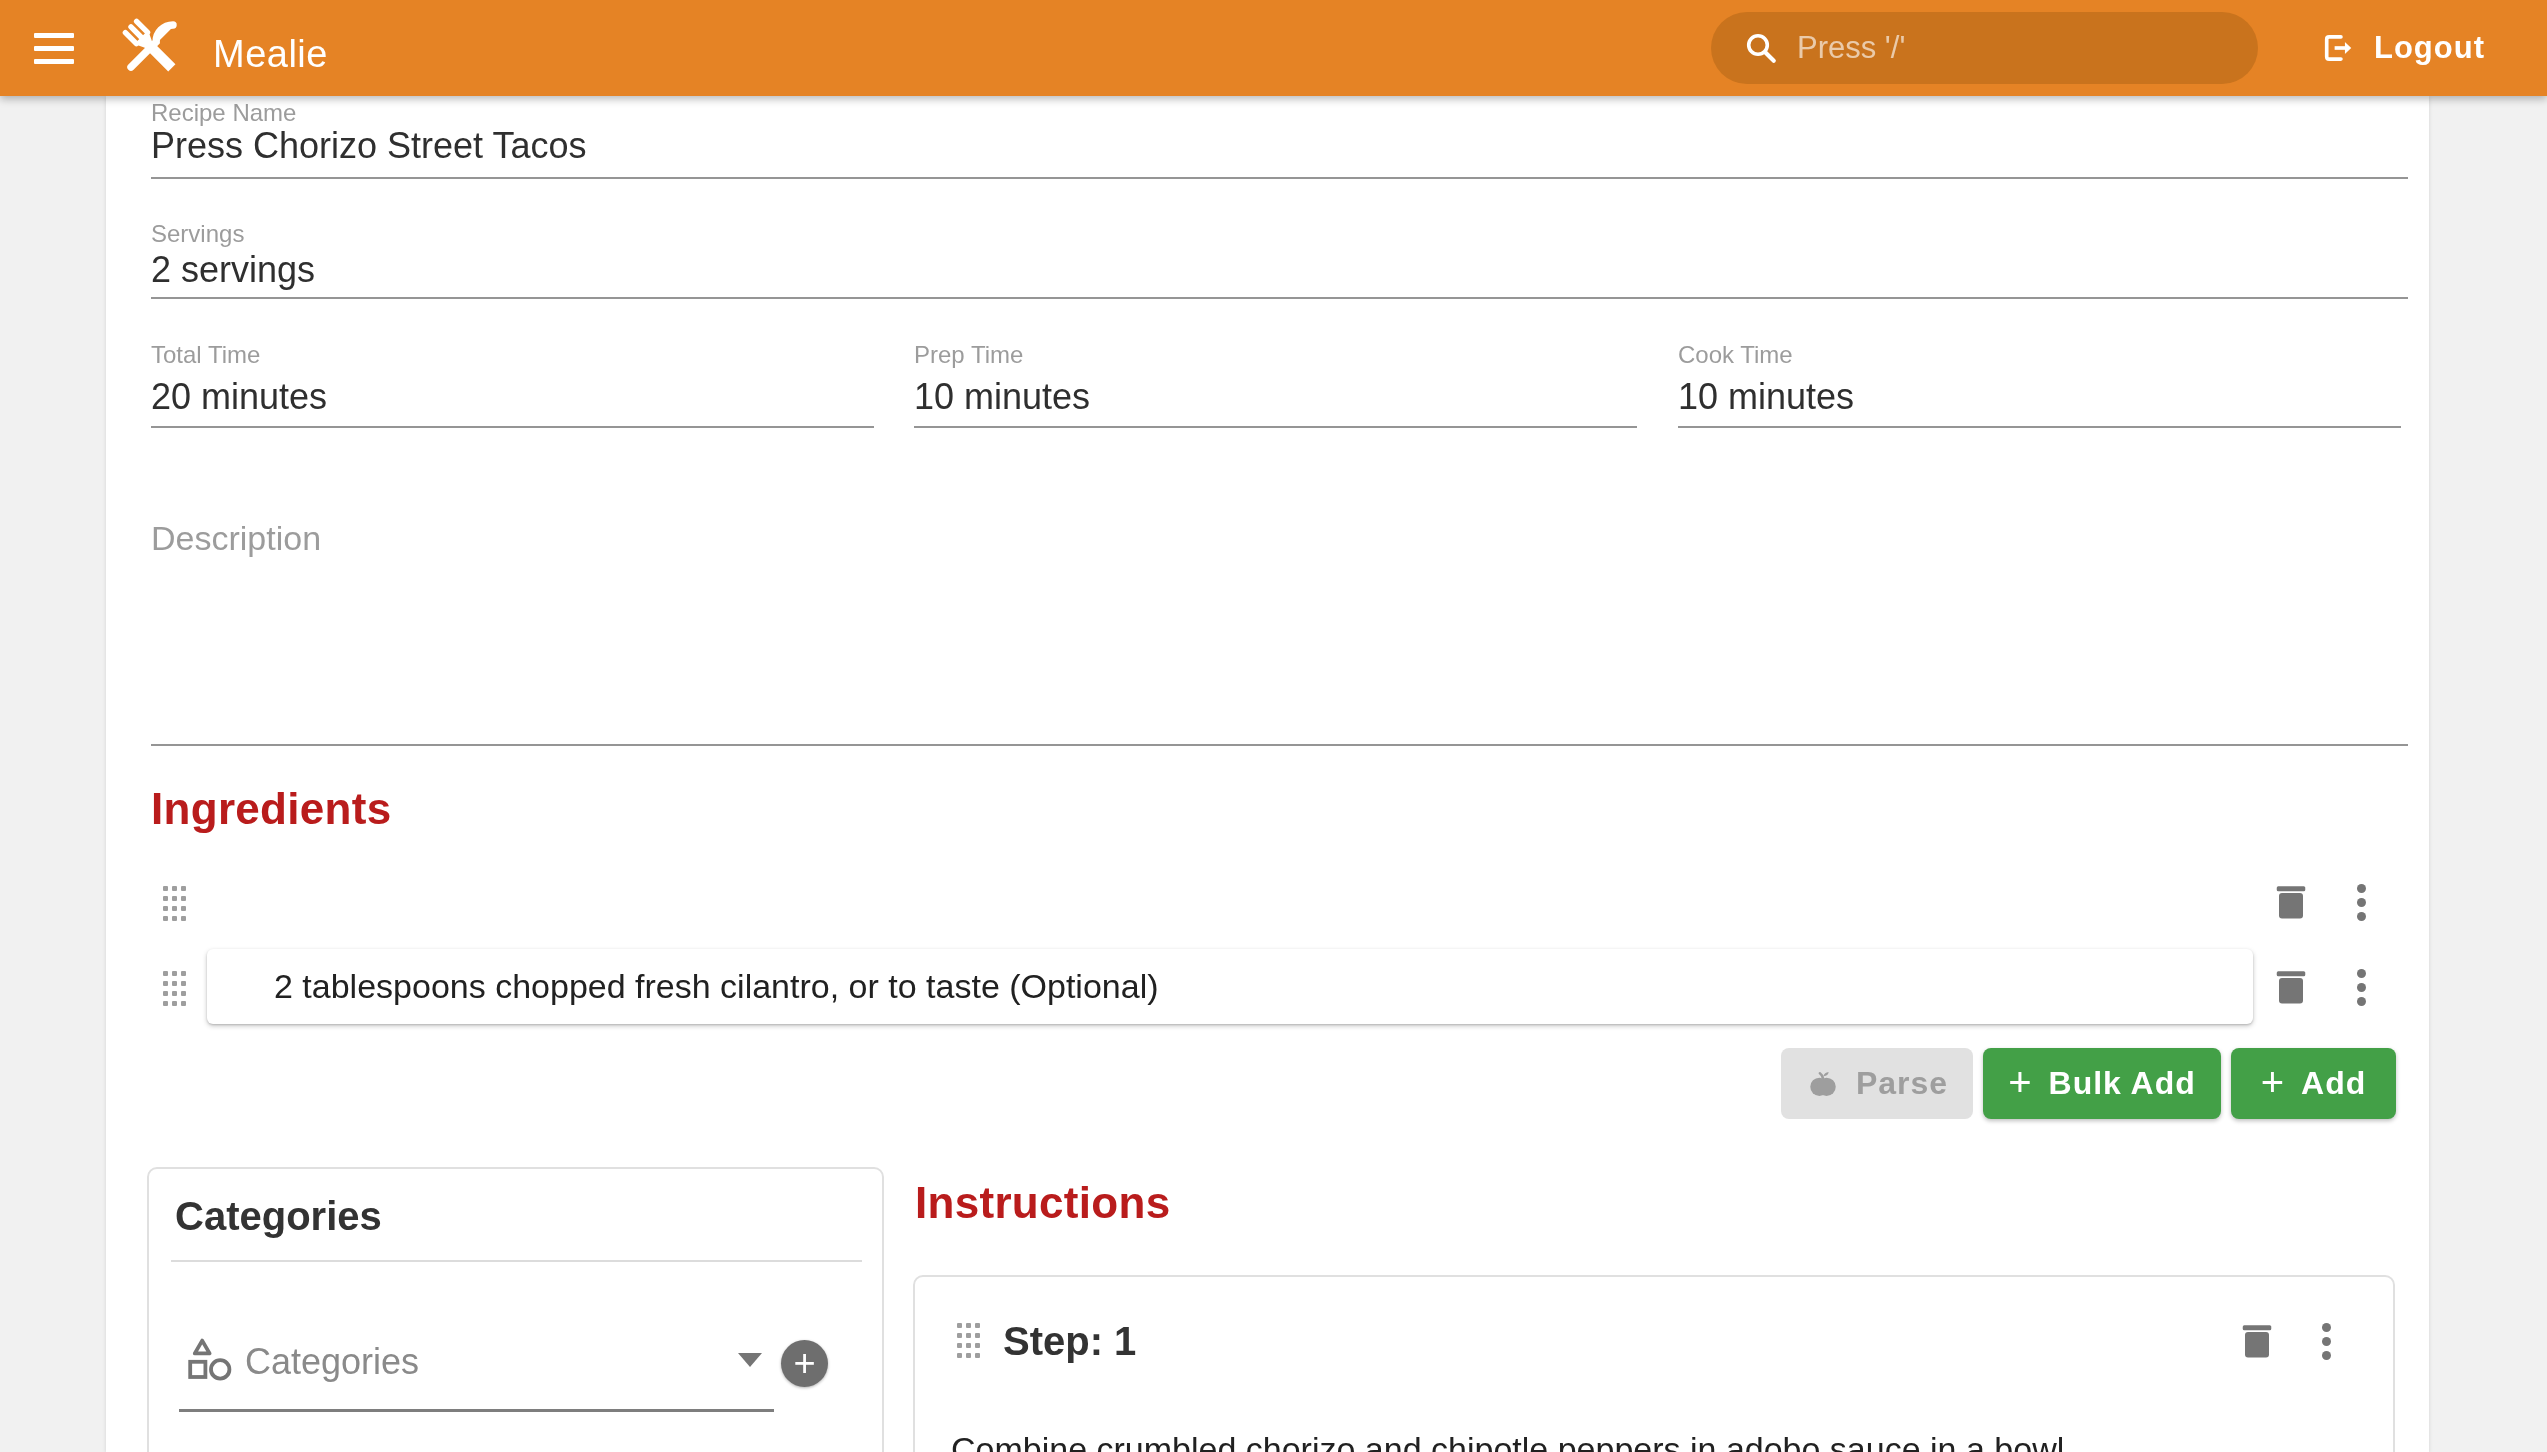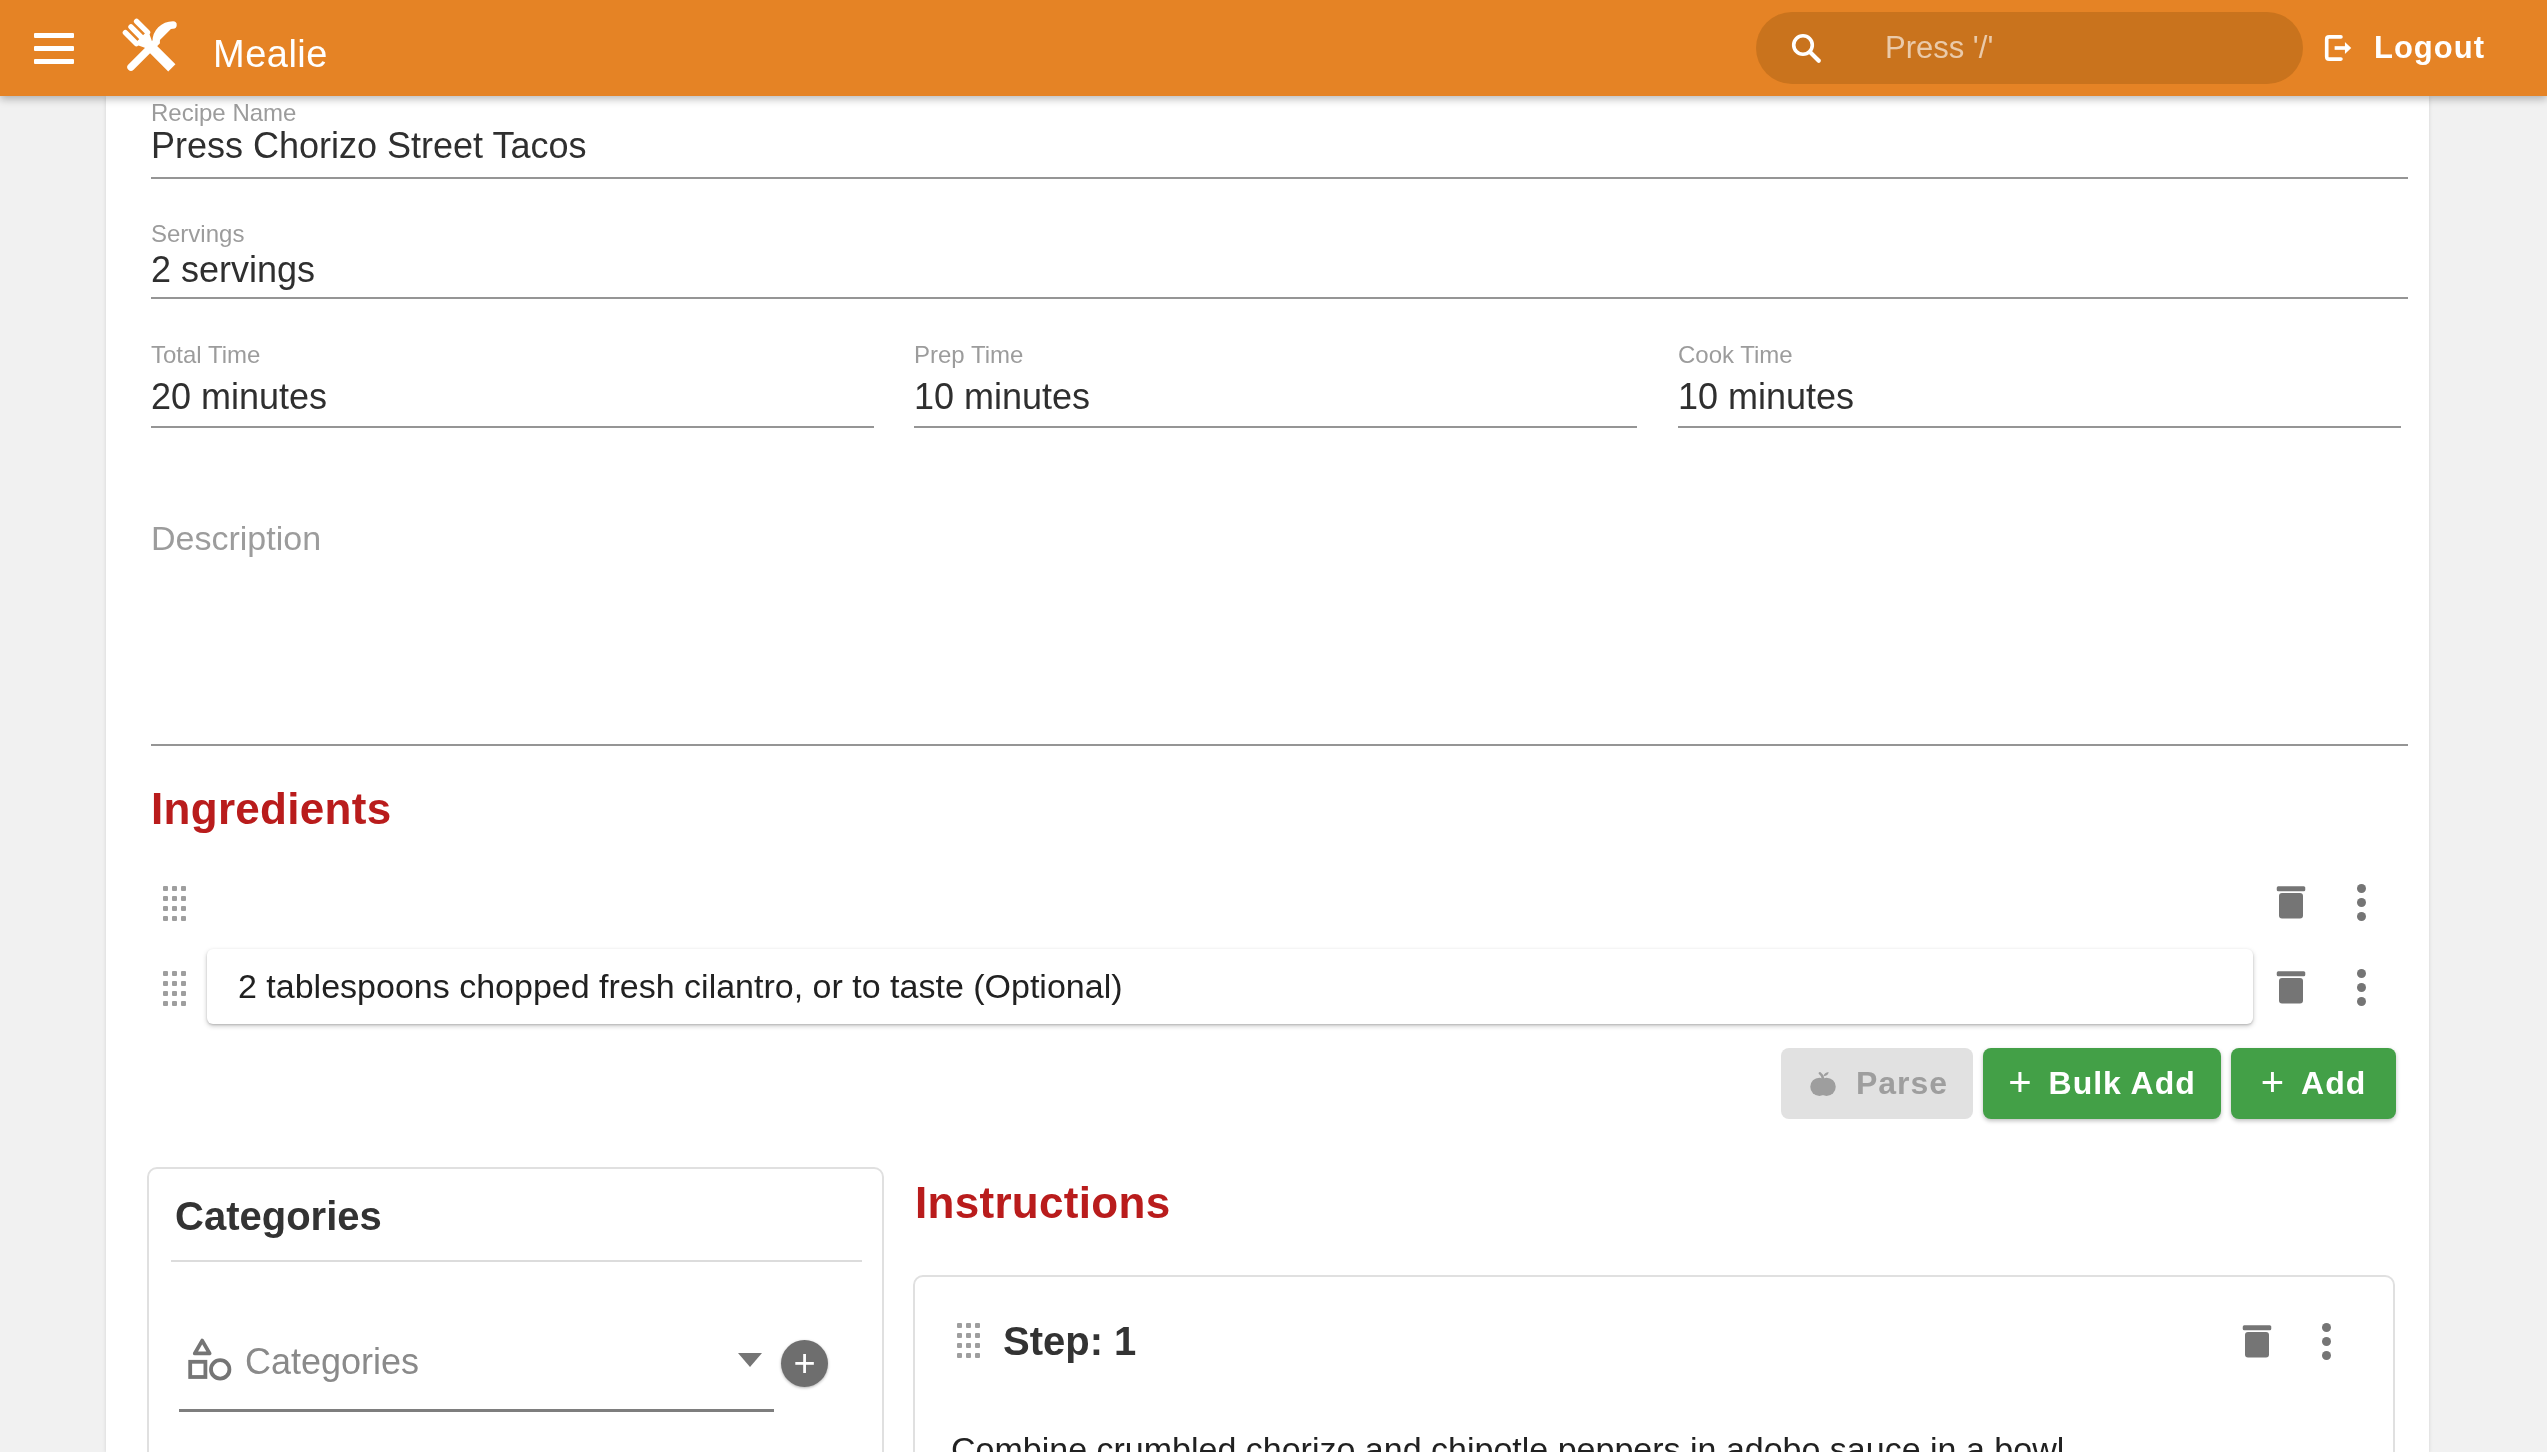--- a/index.html
+++ b/index.html
@@ -10,22 +10,22 @@
   
   .appbar { position:absolute; top:0; left:0; width:2547px; height:96px;
             background:#E58325; box-shadow:0 3px 8px rgba(0,0,0,0.28); z-index:10;
             display:flex; align-items:center; }
   .hamburger { position:absolute; left:34px; top:26px; width:44px; height:44px;
                display:flex; flex-direction:column; justify-content:center; gap:8px; cursor:pointer; }
   .hamburger span { display:block; width:40px; height:5px; background:#fff; border-radius:1px; }
   .logo { position:absolute; left:117px; top:13px; width:68px; height:68px; }
   .app-title { position:absolute; left:213px; top:0; height:108px; display:flex; align-items:center;
                color:#fff; font-size:38px; font-weight:400; letter-spacing:0.5px; }
-  .searchbox { position:absolute; left:1756px; top:12px; width:547px; height:72px;
-               background:#c9731d; border-radius:36px; display:flex; align-items:center;gap:43px; }
+  .searchbox { position:absolute; left:1711px; top:12px; width:547px; height:72px;
+               background:#c9731d; border-radius:36px; display:flex; align-items:center; }
   .search-icon { margin-left:32px; width:36px; height:36px; flex:none; }
   .search-placeholder { margin-left:18px; color:rgba(255,255,255,0.62); font-size:31px; }
   .logout { position:absolute; left:2318px; top:0; height:96px; display:flex; align-items:center; cursor:pointer; }
   .logout-icon { width:38px; height:38px; }
   .logout-label { margin-left:18px; color:#fff; font-size:31px; font-weight:700; letter-spacing:1px; }
 
   
   .content-card { position:absolute; left:106px; top:96px; width:2323px; height:1357px;
                   background:#fff; box-shadow:0 0 4px rgba(0,0,0,0.12); }
   
@@ -177,21 +177,21 @@
       <i></i>
       <i></i>
       <i></i>
       <i></i>
       <i></i>
       <i></i>
       <i></i>
       <i></i>
       <i></i>
   </div>
-  <div class="ing-row" style="left:207px; top:949px;">
+  <div class="ing-row" style="left:207px; top:949px;padding-left:36px;">
     <span class="ing-text">2 tablespoons chopped fresh cilantro, or to taste (Optional)</span>
   </div>
   <svg class="abs" style="left:2273px; top:967px;" width="36" height="40" viewBox="0 0 24 26">
     <rect x="4" y="7" width="16" height="17" rx="2" fill="#757575"></rect>
     <rect x="2.5" y="2.5" width="19" height="3.4" rx="1" fill="#757575"></rect>
   </svg>
   <div class="abs kebab" style="left:2357px; top:969px;">
     <i></i>
       <i></i>
       <i></i>

